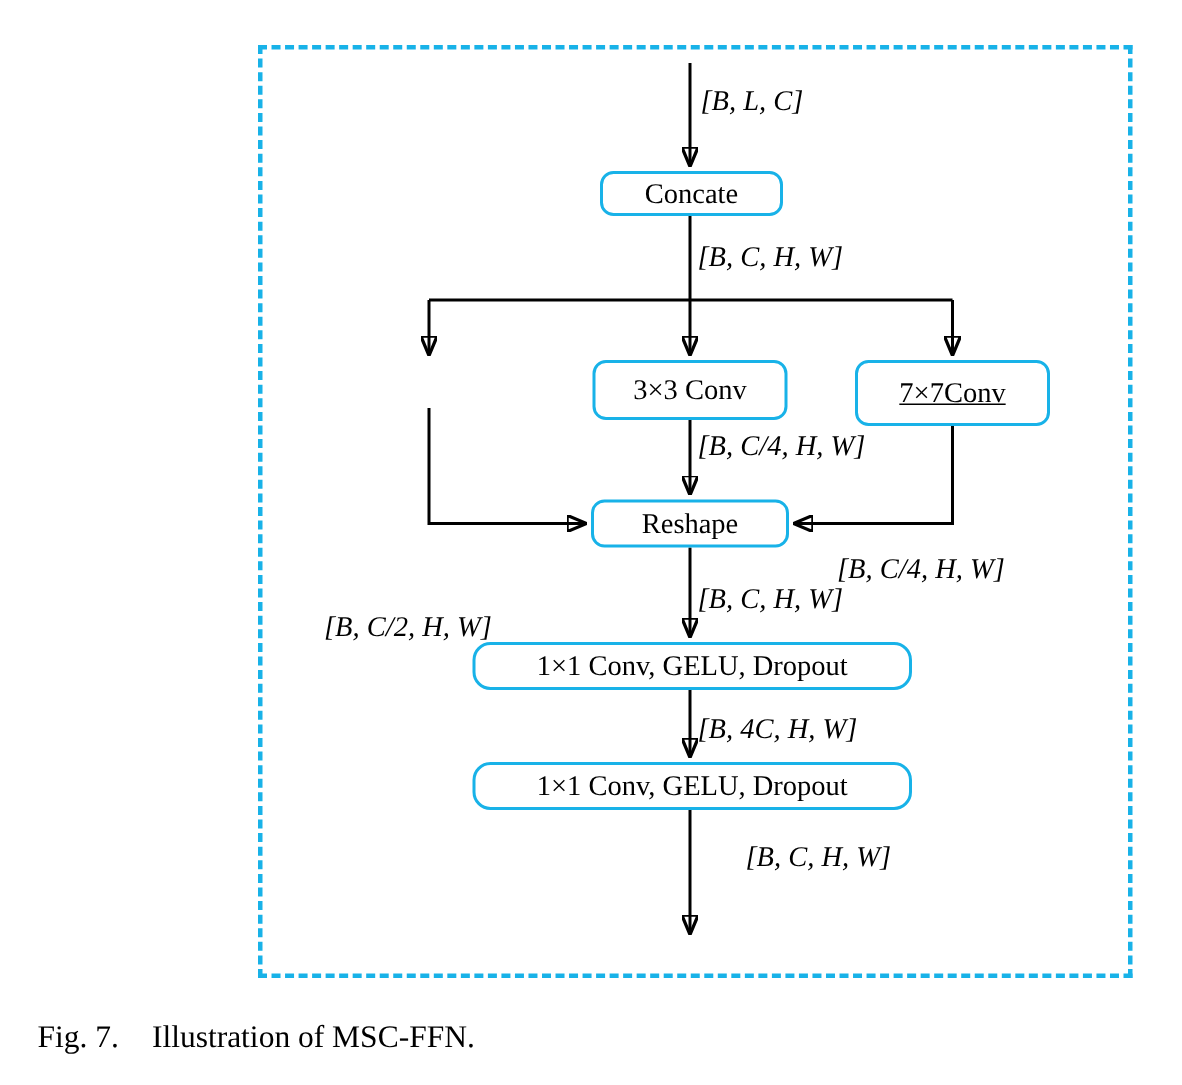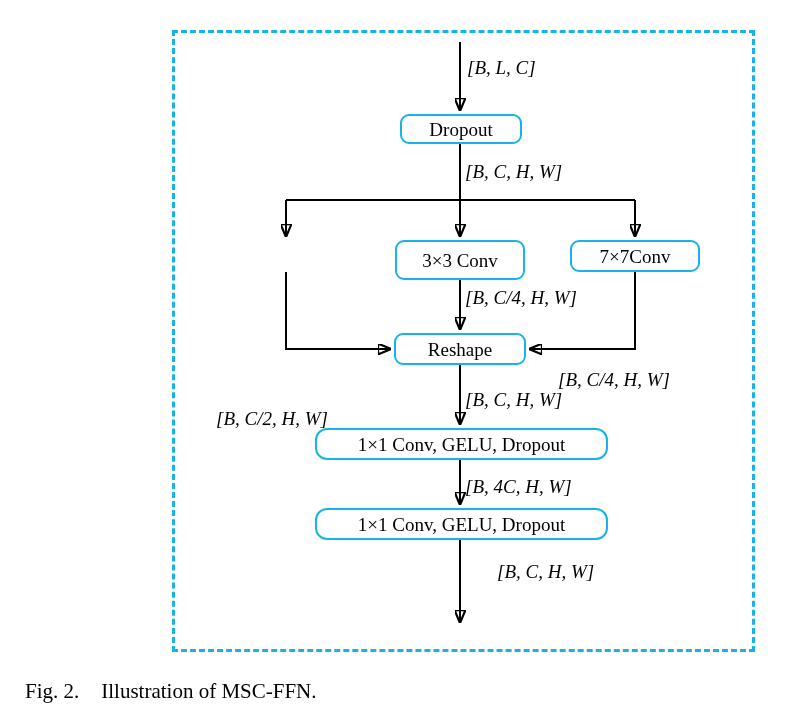--- a/index.html
+++ b/index.html
@@ -49,21 +49,21 @@
     display: flex;
     align-items: center;
     justify-content: center;
     font-size: 19px;
     line-height: 1;
     white-space: nowrap;
   }
   .node-reshape { left: 400px; top: 114px; width: 122px; height: 30px; }
   .node-conv1   { left: 229px; top: 240px; width: 114px; height: 32px; }
   .node-conv3   { left: 395px; top: 240px; width: 130px; height: 40px; }
-  .node-conv7   { left: 570px; top: 240px; width: 130px; height: 32px; }
+  .node-conv7   { left: 570px; top: 240px; width: 130px; height: 44px; text-decoration: underline; }
   .node-concate { left: 394px; top: 333px; width: 132px; height: 32px; }
   .node-ffn1    { left: 315px; top: 428px; width: 293px; height: 32px; border-radius: 12px; }
   .node-ffn2    { left: 315px; top: 508px; width: 293px; height: 32px; border-radius: 12px; }
   .mlabel {
     position: absolute;
     font-style: italic;
     font-size: 19px;
     line-height: 1.2;
     white-space: nowrap;
   }
@@ -105,33 +105,33 @@
     <path d="M460 144 L460 236" marker-end="url(#arrow)"></path>
     <path d="M635 200 L635 236" marker-end="url(#arrow)"></path>
     <path d="M460 272 L460 329" marker-end="url(#arrow)"></path>
     <path d="M286 272 L286 349 L390 349" marker-end="url(#arrow)"></path>
     <path d="M635 272 L635 349 L530 349" marker-end="url(#arrow)"></path>
     <path d="M460 365 L460 424" marker-end="url(#arrow)"></path>
     <path d="M460 460 L460 504" marker-end="url(#arrow)"></path>
     <path d="M460 540 L460 622" marker-end="url(#arrow)"></path>
   </svg>
 
-  <div class="node node-reshape">Dropout</div>
+  <div class="node node-reshape">Concate</div>
   <div class="node node-conv3">3×3 Conv</div>
   <div class="node node-conv7">7×7Conv</div>
   <div class="node node-concate">Reshape</div>
   <div class="node node-ffn1">1×1 Conv, GELU, Dropout</div>
   <div class="node node-ffn2">1×1 Conv, GELU, Dropout</div>
 
   <div class="mlabel lbl-input">[B, L, C]</div>
   <div class="mlabel lbl-after-reshape">[B, C, H, W]</div>
   <div class="mlabel lbl-after-conv3">[B, C/4, H, W]</div>
   <div class="mlabel lbl-left-branch">[B, C/2, H, W]</div>
   <div class="mlabel lbl-right-branch">[B, C/4, H, W]</div>
   <div class="mlabel lbl-after-concate">[B, C, H, W]</div>
   <div class="mlabel lbl-after-ffn1">[B, 4C, H, W]</div>
   <div class="mlabel lbl-output">[B, C, H, W]</div>
 
   <div class="caption">
-    <span class="cap-num">Fig. 2.</span><span>Illustration of MSC-FFN.</span>
+    <span class="cap-num">Fig. 7.</span><span>Illustration of MSC-FFN.</span>
   </div>
 
 </div>
 
 </body></html>

